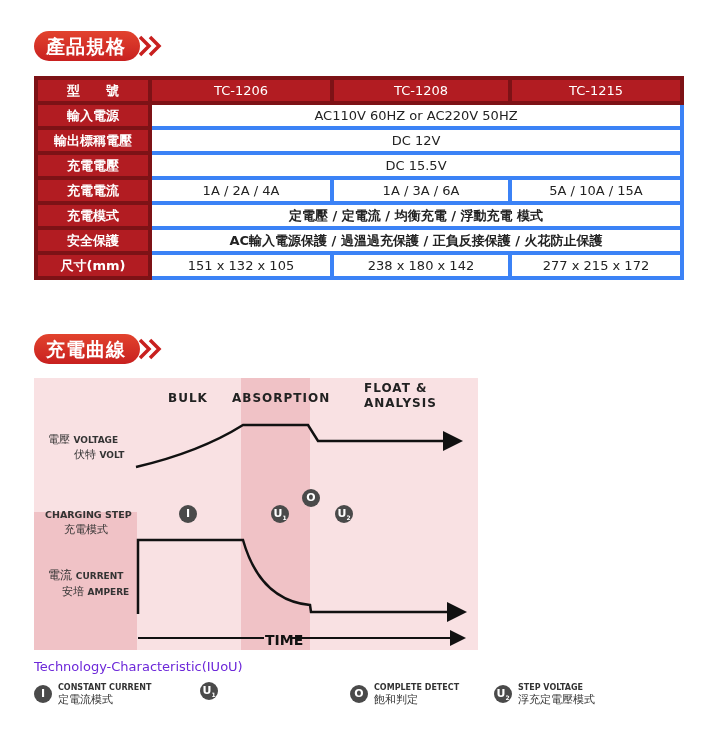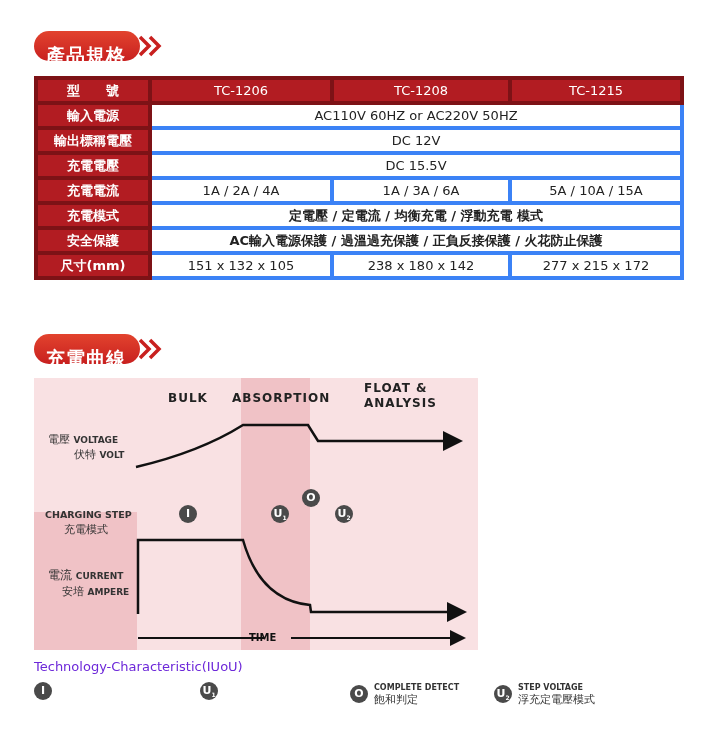--- a/index.html
+++ b/index.html
@@ -1,19 +1,19 @@
 <!DOCTYPE html>
 <html><head>
 <meta charset="utf-8">
 <style>
   * { box-sizing: border-box; margin: 0; padding: 0; }
   body { width: 720px; height: 745px; background: #ffffff; position: relative; overflow: hidden;
          font-family: "DejaVu Sans", "Liberation Sans", sans-serif; color: #222; }
   .pill { position: absolute; height: 30px; border-radius: 15px; background: linear-gradient(#e2432e, #c8201f);
-          color: #fff; font-weight: bold; font-size: 19px; line-height: 30px; padding: 9px 14px 0 12px; letter-spacing: 1px; }
+          color: #fff; font-weight: bold; font-size: 19px; line-height: 30px; padding: 0 14px 0 12px; letter-spacing: 1px; }
   .chev { position: absolute; width: 30px; height: 24px; }
   table.spec { position: absolute; left: 34px; top: 76px; width: 650px; border-collapse: collapse; font-size: 13px; }
   table.spec td { height: 25px; text-align: center; border: 4px solid #3b82f6; padding: 0; }
   table.spec td.lbl { width: 114px; background: #b21c22; color: #fff; font-weight: bold; border-color: #7d1216; }
   table.spec tr.hdr td { background: #b21c22; color: #fff; border-color: #7d1216; }
   table.spec td.bold { font-weight: bold; }
   .chart-bg { position: absolute; left: 34px; top: 378px; width: 444px; height: 272px; background: #f9e1e3; }
   .band { position: absolute; left: 241px; top: 378px; width: 69px; height: 272px; background: #f0c2c6; }
   .leftblock { position: absolute; left: 34px; top: 512px; width: 103px; height: 138px; background: #f0c2c6; }
   .lbl-text { position: absolute; font-family: "DejaVu Sans", sans-serif; color: #333; white-space: nowrap; }
@@ -135,26 +135,30 @@
     </marker>
   </defs>
 
   <path d="M136,467 Q200,452 243,425 L308,425 L318,441 L458,441" fill="none" stroke="#111" stroke-width="2.5" marker-end="url(#arr)"></path>
 
   <path d="M138,614 L138,540 L243,540 Q260,600 310,605 L311,612 L462,612" fill="none" stroke="#111" stroke-width="2.5" marker-end="url(#arr)"></path>
 
   <line x1="138" y1="638" x2="264" y2="638" stroke="#111" stroke-width="2"></line>
   <line x1="291" y1="638" x2="462" y2="638" stroke="#111" stroke-width="2" marker-end="url(#arr)"></line>
 </svg>
-<div class="lbl-text" style="left:249px; top:632px; font-size:10px; font-weight:bold; color:#111;">TIME</div>
+<div class="lbl-text" style="left:265px; top:632px; font-size:14px; font-weight:bold; color:#111;">TIME</div>
 
 <div class="tech-title">Technology-Characteristic(IUoU)</div>
 
 <div class="legend" style="left:34px;">
   <div class="lc"><span>I</span></div>
+  <div class="lt">
+    <span class="en">CONSTANT CURRENT</span>
+    <span class="zh">定電流模式</span>
+  </div>
 </div>
 <div class="legend" style="left:200px;">
   <div class="lc"><span>U</span><sub style="font-size:6px">1</sub></div>
 </div>
 <div class="legend" style="left:350px;">
   <div class="lc"><span>O</span></div>
   <div class="lt">
     <span class="en">COMPLETE DETECT</span>
     <span class="zh">飽和判定</span>
   </div>

